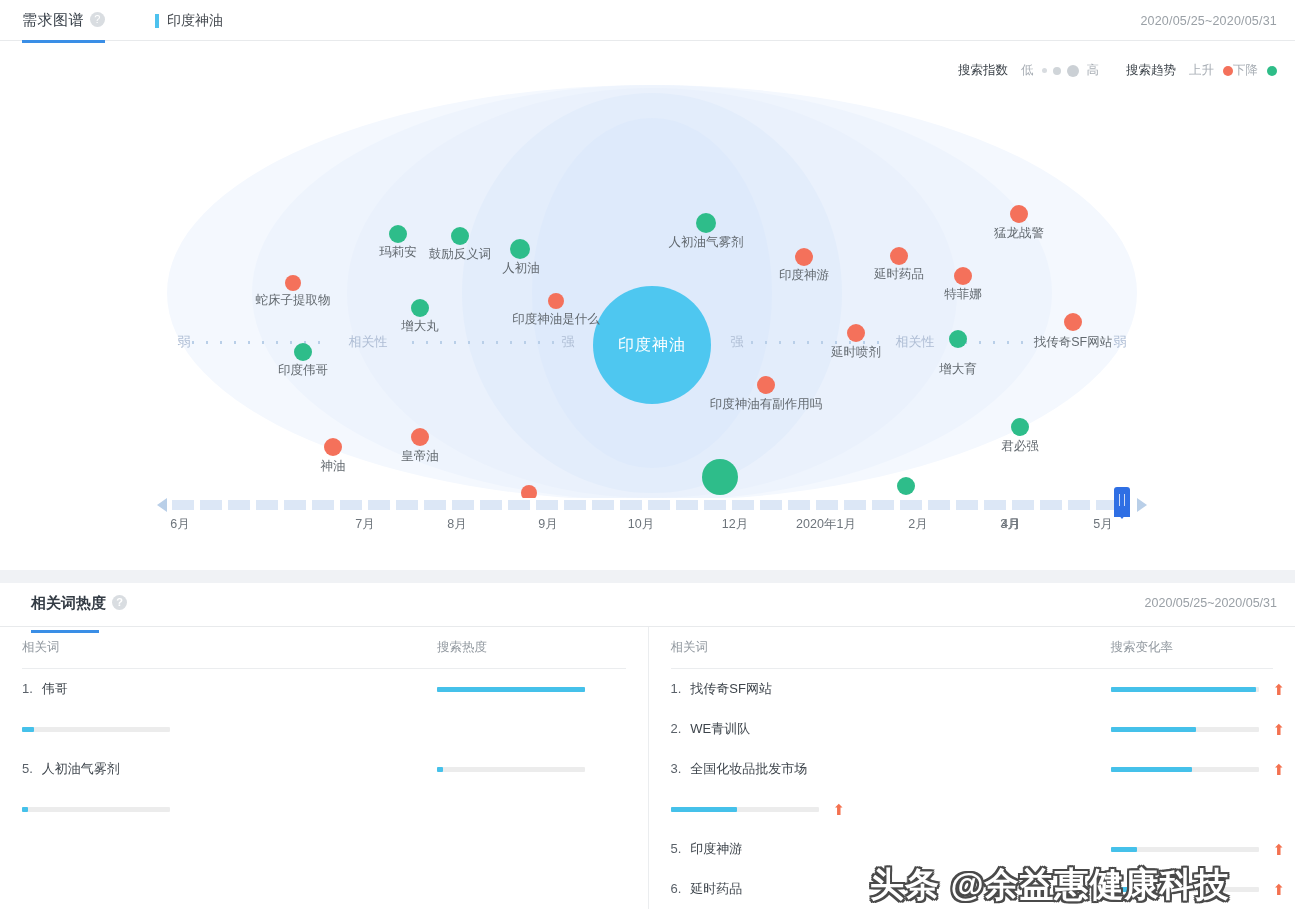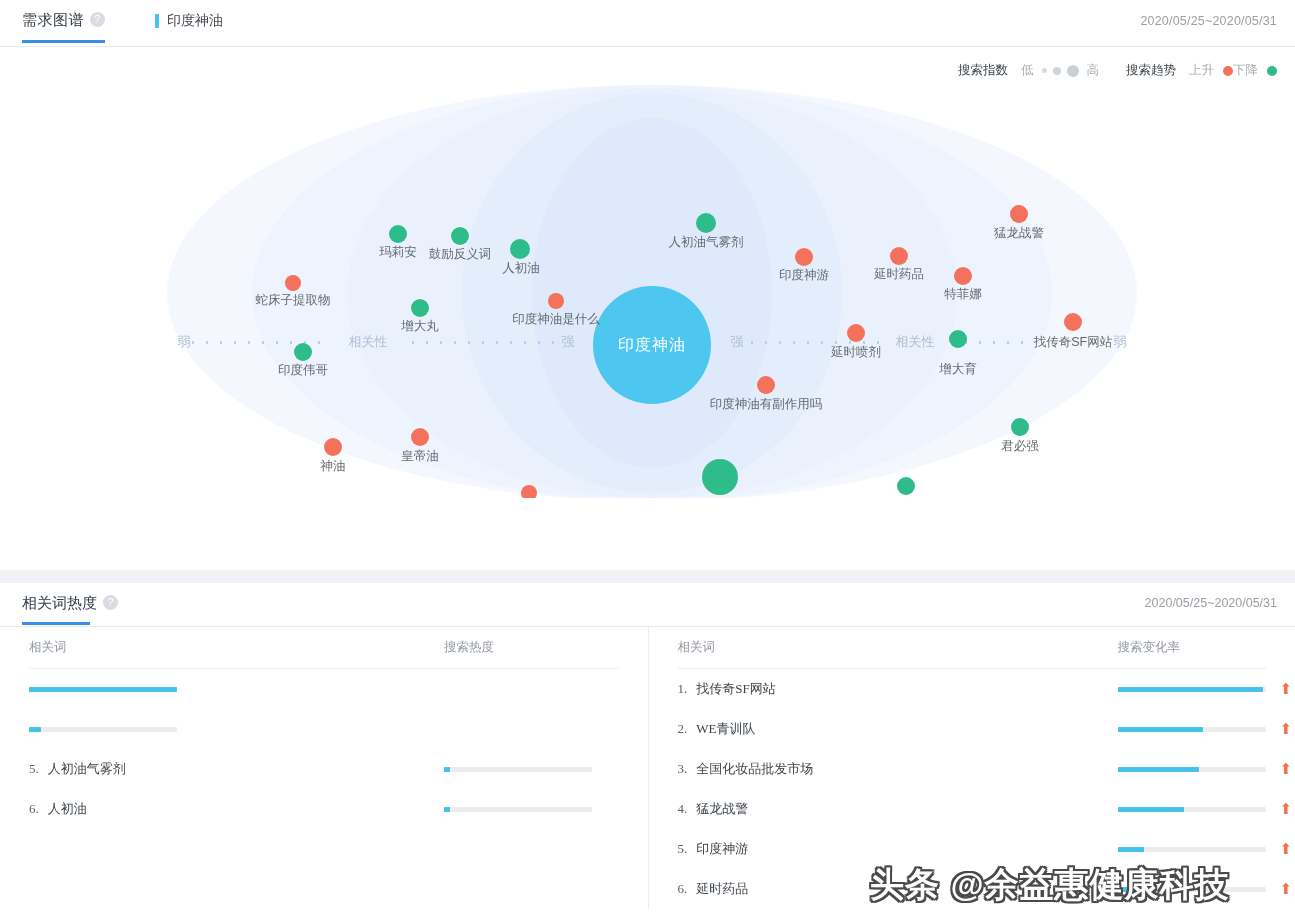--- a/index.html
+++ b/index.html
@@ -20,21 +20,21 @@
   
   #demand-panel {
     position: absolute;
     left: 0; top: 0;
     width: 1295px; height: 570px;
     background: #fff;
   }
 
   .panel-head {
     position: relative;
-    height: 47px;
+    height: 41px;
     border-bottom: 1px solid #e8eaec;
   }
   .tab-group {
     position: absolute;
     left: 22px; top: 11px;
     display: flex; align-items: center;
   }
   .tab {
     position: relative;
     font-size: 15px;
@@ -214,47 +214,47 @@
     width: 1295px; height: 337px;
     background: #fff;
   }
   .rel-head {
     position: relative;
     height: 44px;
     border-bottom: 1px solid #e8eaec;
   }
   .rel-title {
     position: absolute;
-    left: 22px; top: 11px;
+    left: 31px; top: 11px;
     font-size: 15px;
     color: #333b44;
-    padding-bottom: 11px;
+    padding-bottom: 19px;
+    font-weight: bold;
   }
   .rel-title::after {
     content: "";
     position: absolute;
     left: 0; bottom: -1px; width: 68px; height: 3px;
     background: #3a8ee6;
   }
   .rel-date {
     position: absolute;
     right: 18px; top: 13px;
     font-size: 12.5px;
     color: #9aa0a6;
   }
 
   .tables {
     display: flex;
     position: relative;
   }
   .tbl {
     width: 50%;
-    padding: 0 29px;
-    position: relative;
-    font-family: Liberation Serif, serif;
+    padding: 0 22px;
+    position: relative;
   }
   .tbl.right { border-left: 1px solid #ebedef; }
   .tbl-header {
     display: flex;
     align-items: center;
     height: 42px;
     border-bottom: 1px solid #ebedef;
     font-size: 12.5px;
     color: #9299a0;
   }
@@ -414,38 +414,60 @@
         <div class="bubble bub-red" style="left: 420px; top: 389px; width: 18px; height: 18px;"></div>
         <div class="node-label" style="left: 420px; top: 400px;">皇帝油</div>
         <div class="bubble bub-red" style="left: 529px; top: 445px; width: 16px; height: 16px;"></div>
         <div class="bubble bub-green" style="left: 720px; top: 429px; width: 36px; height: 36px;"></div>
         <div class="bubble bub-green" style="left: 906px; top: 438px; width: 18px; height: 18px;"></div>
         <div class="bubble bub-green" style="left: 1020px; top: 379px; width: 18px; height: 18px;"></div>
         <div class="node-label" style="left: 1020px; top: 390px;">君必强</div>
       </div>
   </div>
 
+  <div id="timeline">
+    <div class="tl-arrow left"></div>
+    <div class="tl-track"></div>
+    <div class="tl-arrow right"></div>
+    <div class="tl-handle">
+        <span class="grip"></span>
+      </div>
+    <div id="tl-ticks">
+        <div class="tl-tick" style="left: 180px;">6月</div>
+        <div class="tl-tick" style="left: 365px;">7月</div>
+        <div class="tl-tick" style="left: 457px;">8月</div>
+        <div class="tl-tick" style="left: 548px;">9月</div>
+        <div class="tl-tick" style="left: 641px;">10月</div>
+        <div class="tl-tick" style="left: 735px;">12月</div>
+        <div class="tl-tick" style="left: 826px;">2020年1月</div>
+        <div class="tl-tick" style="left: 918px;">2月</div>
+        <div class="tl-tick" style="left: 1010px;">3月</div>
+        <div class="tl-tick" style="left: 1011px;">4月</div>
+        <div class="tl-tick" style="left: 1103px;">5月</div>
+      </div>
+  </div>
 </div>
 
 <div class="panel" id="related-panel">
   <div class="rel-head">
     <div class="rel-title">
       <span>相关词热度</span><span class="help-icon">?</span>
     </div>
     <div class="rel-date">2020/05/25~2020/05/31</div>
   </div>
 
   <div class="tables">
     <div class="tbl left">
       <div class="tbl-header">
         <div class="col-word">相关词</div>
         <div class="col-metric">搜索热度</div>
       </div>
       <div id="left-rows">
           <div class="row">
+            <div class="col-word"><span class="idx">1.</span><span class="word">伟哥</span></div>
             <div class="col-metric metric-cell">
               <div class="bar-wrap">
                 <div class="bar-fill" style="width: 100%;"></div>
               </div>
             </div>
           </div>
           <div class="row">
             <div class="col-metric metric-cell">
               <div class="bar-wrap">
                 <div class="bar-fill" style="width: 8%;"></div>
@@ -454,21 +476,20 @@
           </div>
           <div class="row">
             <div class="col-word"><span class="idx">5.</span><span class="word">人初油气雾剂</span></div>
             <div class="col-metric metric-cell">
               <div class="bar-wrap">
                 <div class="bar-fill" style="width: 4%;"></div>
               </div>
             </div>
           </div>
           <div class="row">
-            <div class="col-word"><span class="idx">6.</span><span class="word">人初油</span></div>
             <div class="col-metric metric-cell">
               <div class="bar-wrap">
                 <div class="bar-fill" style="width: 4%;"></div>
               </div>
             </div>
           </div>
         </div>
     </div>
 
     <div class="tbl right">
@@ -498,21 +519,20 @@
           <div class="row">
             <div class="col-word"><span class="idx">3.</span><span class="word">全国化妆品批发市场</span></div>
             <div class="col-metric metric-cell">
               <div class="bar-wrap">
                 <div class="bar-fill" style="width: 55%;"></div>
               </div>
               <span class="up-arrow">⬆</span>
             </div>
           </div>
           <div class="row">
-            <div class="col-word"><span class="idx">4.</span><span class="word">猛龙战警</span></div>
             <div class="col-metric metric-cell">
               <div class="bar-wrap">
                 <div class="bar-fill" style="width: 45%;"></div>
               </div>
               <span class="up-arrow">⬆</span>
             </div>
           </div>
           <div class="row">
             <div class="col-word"><span class="idx">5.</span><span class="word">印度神游</span></div>
             <div class="col-metric metric-cell">

